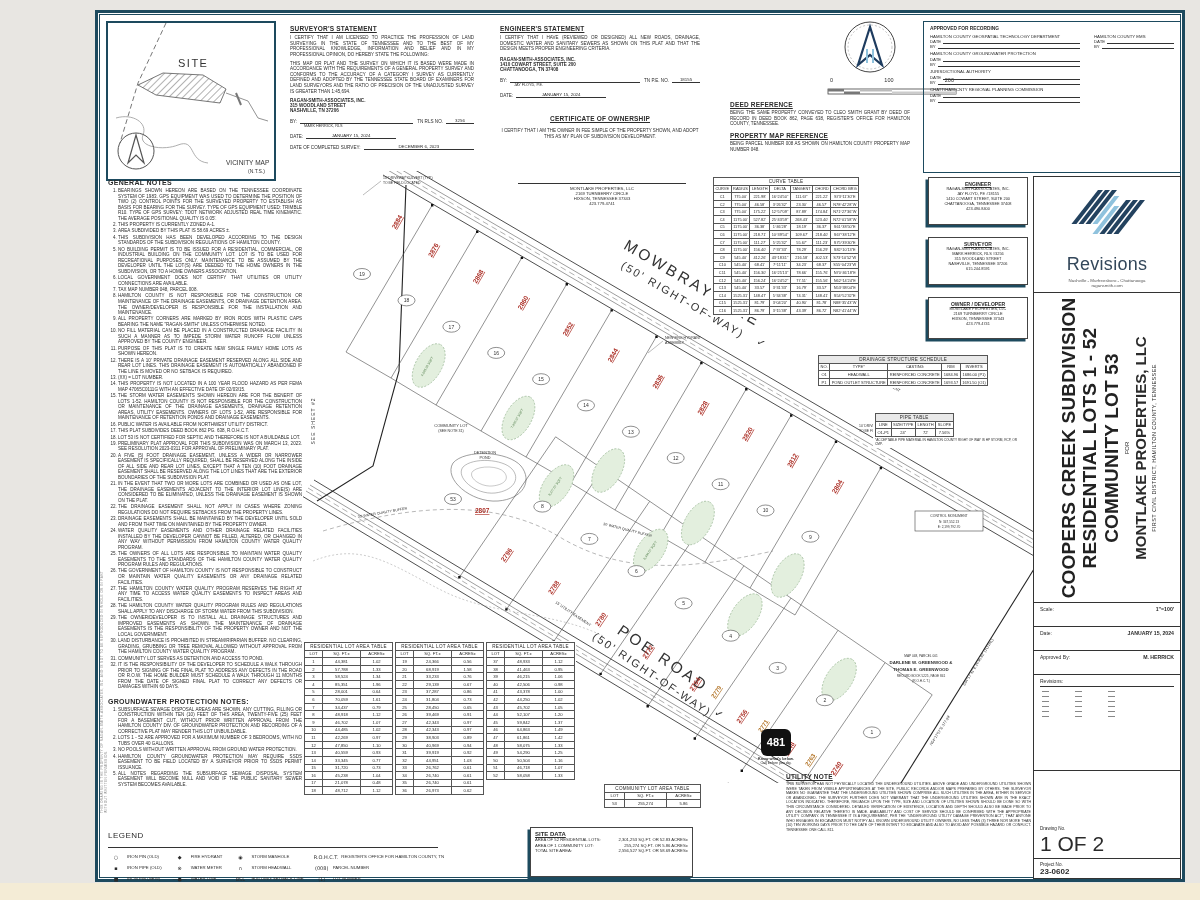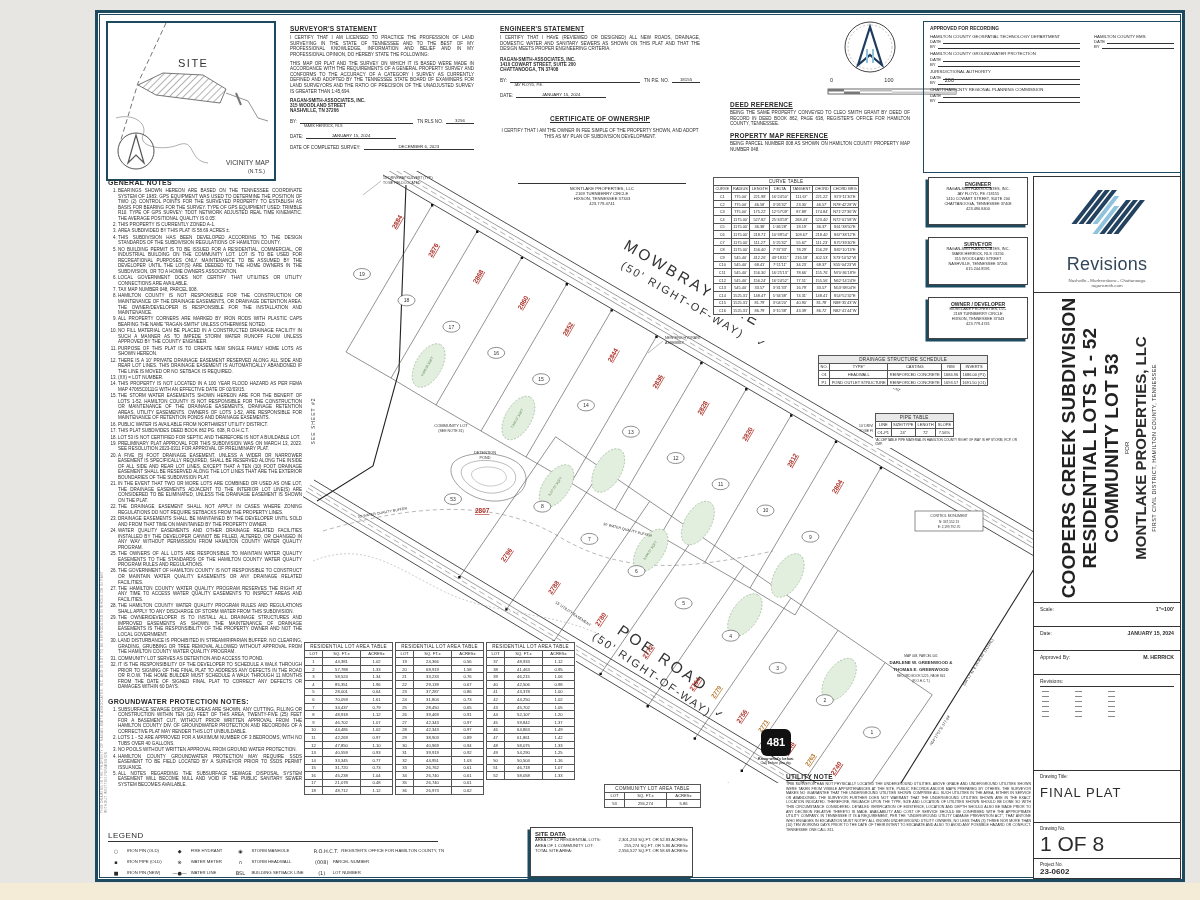--- a/index.html
+++ b/index.html
@@ -23,21 +23,21 @@
   .plat-table{font-size:4.2px}
   .plat-table th,.plat-table td{border:.5px solid #555;padding:.8px 1.5px;text-align:center;font-weight:normal;white-space:nowrap}
   .plat-table .ttl{font-size:4.6px;letter-spacing:.3px}
   
   #notes-col{left:10px;top:166px;width:194px}
   #notes-col h3{font-size:7px;margin:0 0 2px 0;letter-spacing:.3px}
   #notes-col ol{margin:0 0 6px 0;padding-left:10px;font-size:4.55px;line-height:1.22;text-align:justify}
   #notes-col li{margin-bottom:.8px}
   
   #legend{left:10px;top:818px;width:330px}
-  #legend .lg-title{font-size:8px;letter-spacing:.5px;border-bottom:.7px solid #333;padding-bottom:1px;margin-bottom:3px;width:100%}
+  #legend .lg-title{font-size:8px;letter-spacing:.5px;border-bottom:.7px solid #333;padding-bottom:7px;margin-bottom:3px;width:100%}
   #legend .lg-grid{display:grid;grid-auto-flow:column;grid-template-rows:repeat(3,11px);grid-template-columns:repeat(4,auto);column-gap:10px;font-size:4.3px}
   .lg-item{display:flex;align-items:center;gap:3px;white-space:nowrap}
   .lg-sym{font-family:"DejaVu Sans",sans-serif;font-size:5px;min-width:16px;text-align:center}
   
   #approval-box{left:825px;top:8px;width:258px;height:152px;border:1.6px solid #1d4a5e;padding:4px 6px;box-sizing:border-box}
   #approval-box .hdr{font-size:4.8px;font-weight:bold}
   #approval-box .sec{font-size:4.3px;margin-top:2.5px;line-height:1.2}
   .ln{display:flex;font-size:4.3px}.ln .l{white-space:nowrap}.ln .u{flex:1;border-bottom:.5px solid #333;margin-left:2px}
   
   #tblock{left:935px;top:163px;width:148px;height:703px;border:1px solid #333;background:#fff;box-sizing:border-box}
@@ -1260,28 +1260,24 @@
           <i></i>
           <i></i>
         </div>
         <div class="rev-row">
           <i></i>
           <i></i>
           <i></i>
         </div>
     </div>
 
-    <div class="tb-sec" style="top:594px;height:52px">
-      <div style="font-size:4.6px">Drawing Title:</div>
-      <div style="font-size:13px;letter-spacing:1px;margin-top:6px">FINAL PLAT</div>
-    </div>
 
     <div class="tb-sec" style="top:646px;height:36px">
       <div style="font-size:4.6px">Drawing No.</div>
-      <div style="font-size:21px;margin-top:1px">1 OF 8</div>
+      <div style="font-size:21px;margin-top:1px">1 OF 2</div>
     </div>
 
     <div class="tb-sec" style="top:682px;height:20px;border-bottom:none">
       <div style="font-size:4.6px">Project No.</div>
       <div style="font-size:8px;font-weight:bold">23-0602</div>
     </div>
   </div>
 
 </div>
 

